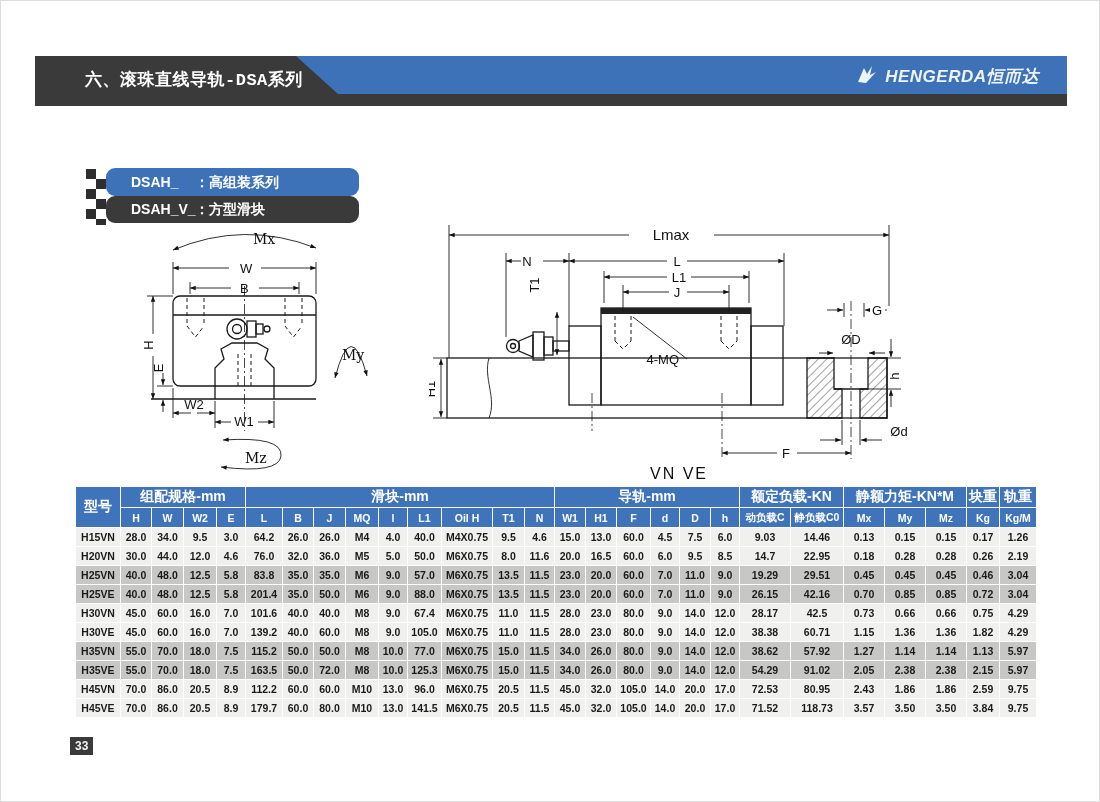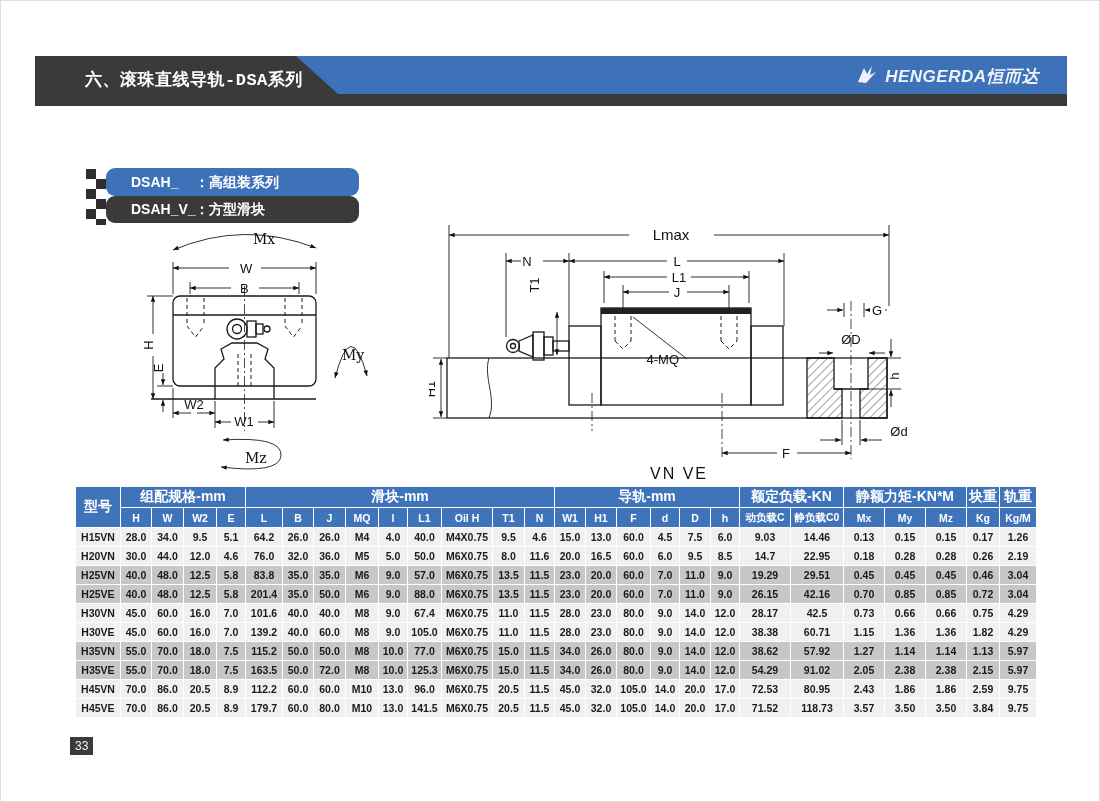--- a/index.html
+++ b/index.html
@@ -43,21 +43,21 @@
   table.spec{border-collapse:separate;border-spacing:1px;table-layout:fixed;background:#fff;}
   table.spec th{background:#3f74ba;color:#fff;font-weight:bold;text-align:center;padding:0;
                 font-size:14px;height:20px;white-space:nowrap;overflow:hidden;}
   table.spec tr.sub th{font-size:10.5px;height:19px;}
   table.spec td{background:#f0f0ee;color:#1a1a1a;font-size:10.5px;font-weight:600;text-align:center;
                 padding:0;height:18px;white-space:nowrap;overflow:hidden;}
   table.spec tr.shaded td{background:#c7c7c5;}
 
   
   .page-num{position:absolute;left:69px;top:736px;background:#3a3a3a;color:#f2f2f2;
-            font-size:12px;font-weight:normal;padding:2px 5px;}
+            font-size:12px;font-weight:bold;padding:2px 5px;}
 </style>
 </head>
 <body>
 
 <div class="page">
 
   <div class="header-bar">
     <div class="blue-slab"></div>
     <div class="page-title">六、滚珠直线导轨-DSA系列</div>
     <div class="logo">
@@ -337,21 +337,21 @@
             <th>Kg</th>
             <th>Kg/M</th>
           </tr>
         </thead>
         <tbody>
           <tr>
             <td>H15VN</td>
             <td>28.0</td>
             <td>34.0</td>
             <td>9.5</td>
-            <td>5.1</td>
+            <td>3.0</td>
             <td>64.2</td>
             <td>26.0</td>
             <td>26.0</td>
             <td>M4</td>
             <td>4.0</td>
             <td>40.0</td>
             <td>M4X0.75</td>
             <td>9.5</td>
             <td>4.6</td>
             <td>15.0</td>

